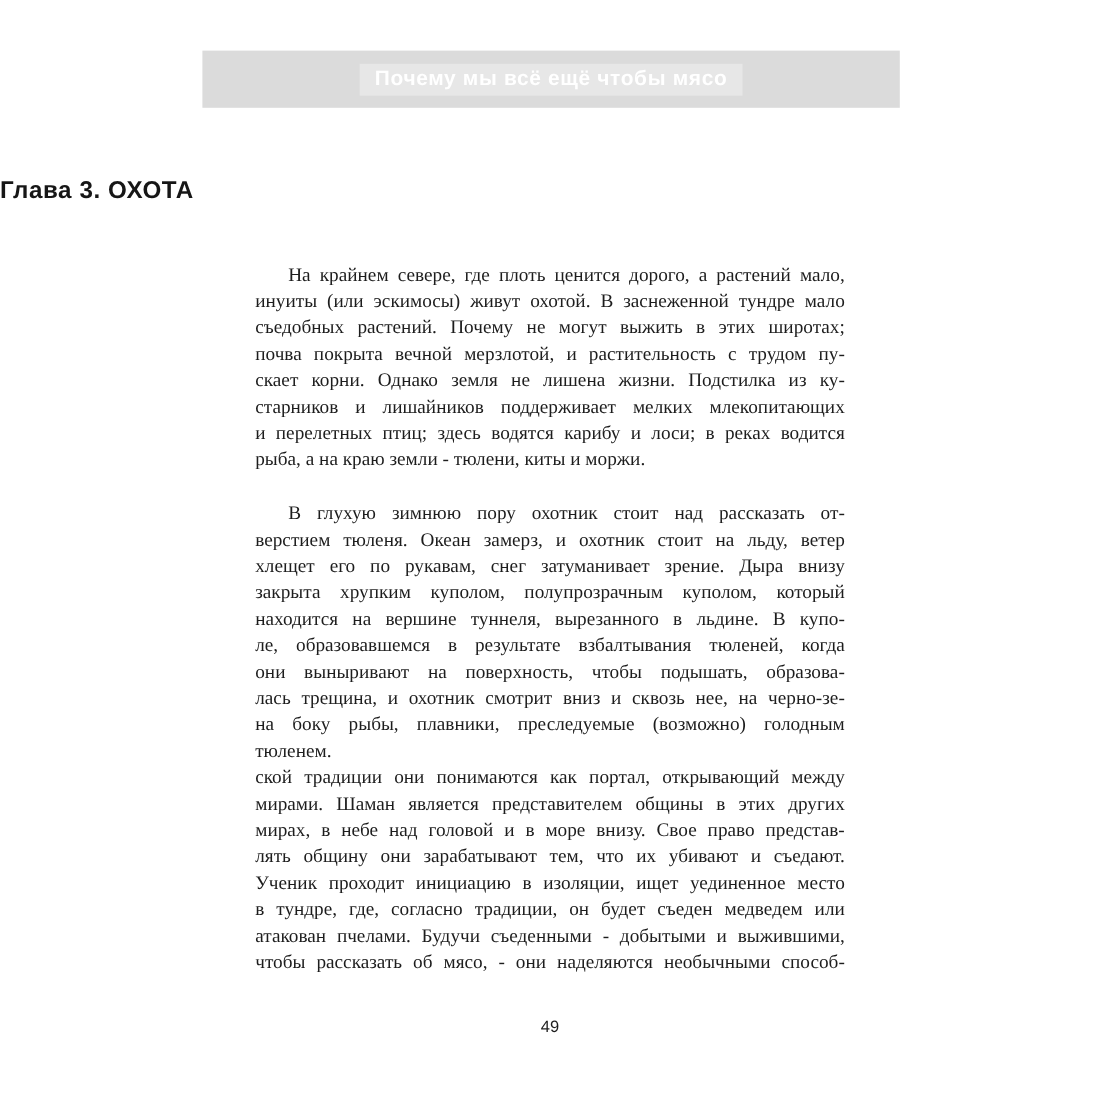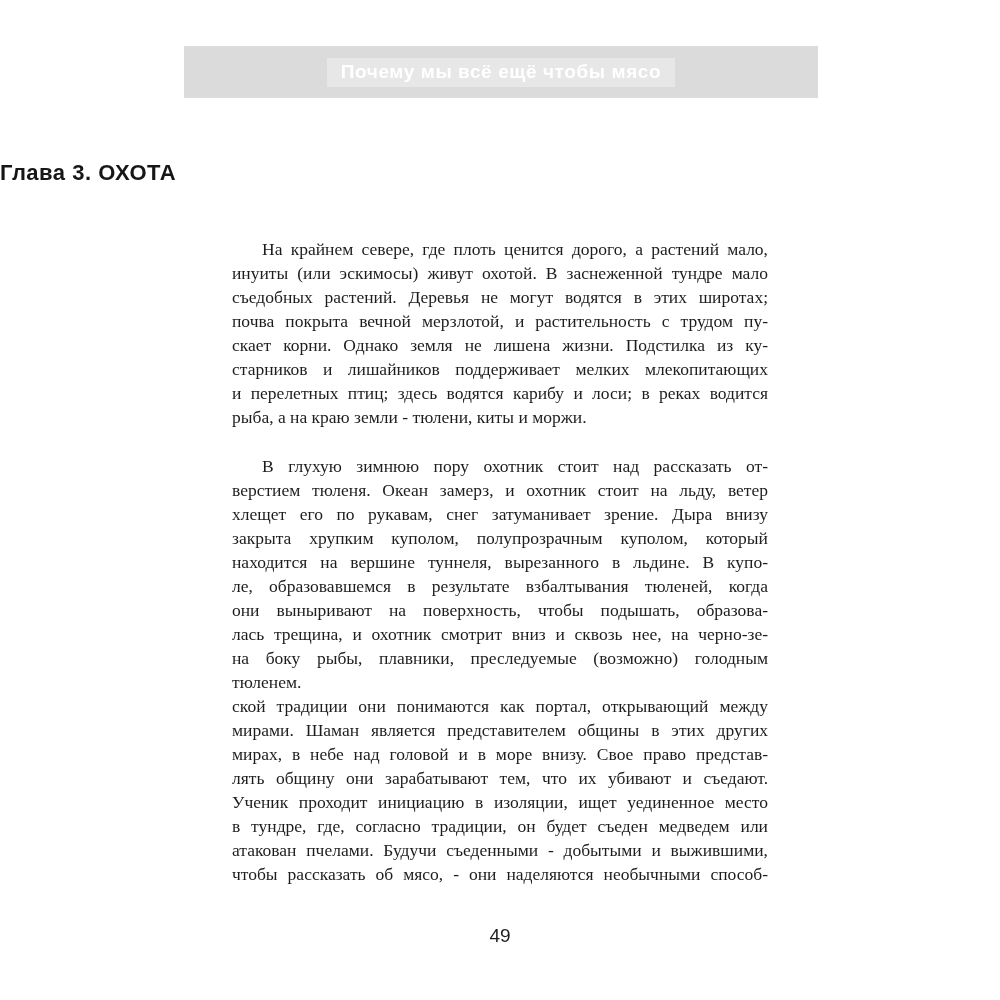--- a/index.html
+++ b/index.html
@@ -75,41 +75,41 @@
     text-align-last: left;
   }
   
   .page-number {
     position: absolute;
     left: 0;
     top: 925px;
     width: 1000px;
     text-align: center;
     font-family: "Liberation Sans", "DejaVu Sans", sans-serif;
-    font-size: 19px;
+    font-size: 15px;
     color: #1d1d1d;
   }
 </style>
 </head>
 <body>
 
 <div id="page">
 
   <div class="header-band">
     <div class="header-inner">
       <span class="header-title">Почему мы всё ещё чтобы мясо</span>
     </div>
   </div>
 
   <div class="chapter-title">Глава 3. ОХОТА</div>
 
   <div class="text-block">
       <div class="line first">На крайнем севере, где плоть ценится дорого, а растений мало,</div>
       <div class="line">инуиты (или эскимосы) живут охотой. В заснеженной тундре мало</div>
-      <div class="line">съедобных растений. Деревья не могут водятся в этих широтах;</div>
+      <div class="line">съедобных растений. Почему не могут выжить в этих широтах;</div>
       <div class="line">почва покрыта вечной мерзлотой, и растительность с трудом пу-</div>
       <div class="line">скает корни. Однако земля не лишена жизни. Подстилка из ку-</div>
       <div class="line">старников и лишайников поддерживает мелких млекопитающих</div>
       <div class="line">и перелетных птиц; здесь водятся карибу и лоси; в реках водится</div>
       <div class="line last">рыба, а на краю земли - тюлени, киты и моржи.</div>
       <div class="line first">В глухую зимнюю пору охотник стоит над рассказать от-</div>
       <div class="line">верстием тюленя. Океан замерз, и охотник стоит на льду, ветер</div>
       <div class="line">хлещет его по рукавам, снег затуманивает зрение. Дыра внизу</div>
       <div class="line">закрыта хрупким куполом, полупрозрачным куполом, который</div>
       <div class="line">находится на вершине туннеля, вырезанного в льдине. В купо-</div>

